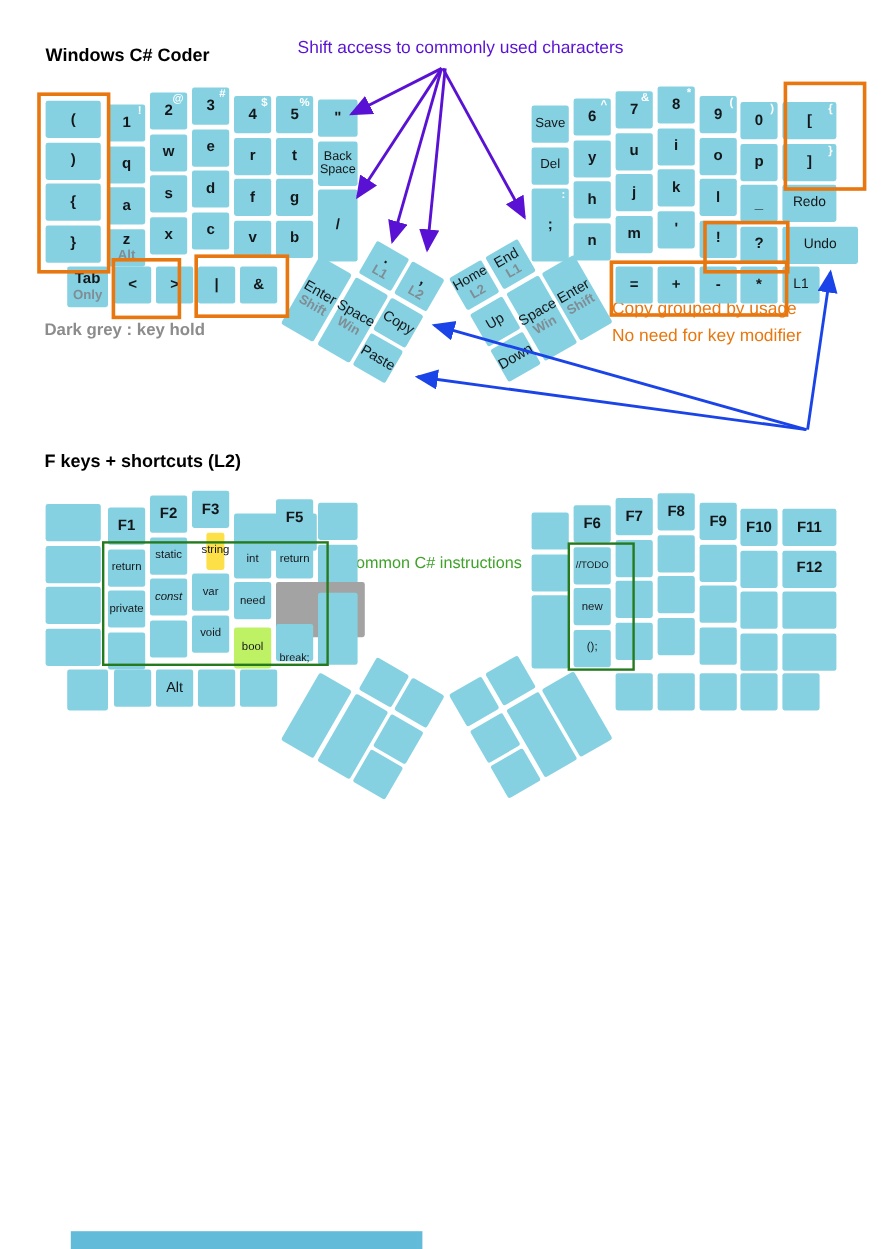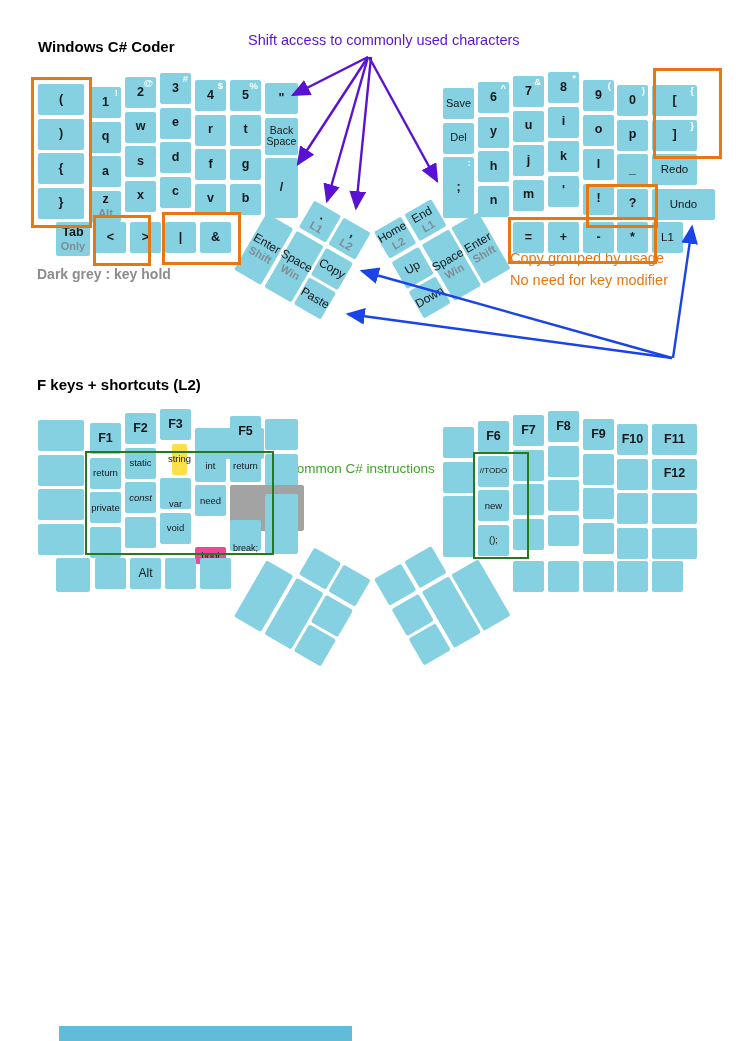--- a/index.html
+++ b/index.html
@@ -284,37 +284,37 @@
           <div class="lbl" style="font-size: 9.5px; font-weight: 400;">return</div>
         </div>
         <div class="key" style="left: 265px; top: 453.5px; width: 33px; height: 37px; background: rgb(134, 209, 225);"></div>
         <div class="key" style="left: 38px; top: 489px; width: 46px; height: 31px; background: rgb(134, 209, 225);"></div>
         <div class="key" style="left: 90px; top: 492px; width: 31px; height: 31px; background: rgb(134, 209, 225);">
           <div class="lbl" style="font-size: 9.5px; font-weight: 400;">private</div>
         </div>
         <div class="key" style="left: 125px; top: 482px; width: 31px; height: 31px; background: rgb(134, 209, 225); font-style: italic;">
           <div class="lbl" style="font-size: 9.5px; font-weight: 400;">const</div>
         </div>
-        <div class="key" style="left: 160px; top: 478px; width: 31px; height: 31px; background: rgb(134, 209, 225); justify-content: flex-end;">
+        <div class="key" style="left: 160px; top: 478px; width: 31px; height: 31px; background: rgb(134, 209, 225);">
           <div class="lbl" style="font-size: 9.5px; font-weight: 400;">var</div>
         </div>
         <div class="key" style="left: 195px; top: 485px; width: 31px; height: 31px; background: rgb(134, 209, 225);">
           <div class="lbl" style="font-size: 9.5px; font-weight: 400;">need</div>
         </div>
         <div class="key" style="left: 230px; top: 485px; width: 31px; height: 46px; background: #a3a3a3; padding-left: 43px;">
           <div class="lbl" style="font-size: 9.5px; font-weight: 400;">null</div>
         </div>
         <div class="key" style="left: 265px; top: 494px; width: 33px; height: 60px; background: rgb(134, 209, 225);"></div>
         <div class="key" style="left: 38px; top: 523.5px; width: 46px; height: 31px; background: rgb(134, 209, 225);"></div>
         <div class="key" style="left: 90px; top: 526.5px; width: 31px; height: 31px; background: rgb(134, 209, 225);"></div>
         <div class="key" style="left: 125px; top: 516.5px; width: 31px; height: 31px; background: rgb(134, 209, 225);"></div>
         <div class="key" style="left: 160px; top: 512.5px; width: 31px; height: 31px; background: rgb(134, 209, 225);">
           <div class="lbl" style="font-size: 9.5px; font-weight: 400;">void</div>
         </div>
-        <div class="key" style="left: 195px; top: 547px; width: 31px; height: 17px; background: #ec4899;">
+        <div class="key" style="left: 195px; top: 523px; width: 31px; height: 34px; background: #bef264;">
           <div class="lbl" style="font-size: 9.5px; font-weight: 400;">bool</div>
         </div>
         <div class="key" style="left: 230px; top: 519.5px; width: 31px; height: 31px; background: rgb(134, 209, 225);">
           <div class="lbl" style="font-size: 9px; font-weight: 400; margin-top: 28px;">break;</div>
         </div>
         <div class="key" style="left: 56px; top: 558px; width: 34px; height: 34px; background: rgb(134, 209, 225);"></div>
         <div class="key" style="left: 95px; top: 558px; width: 31px; height: 31px; background: rgb(134, 209, 225);"></div>
         <div class="key" style="left: 130px; top: 558px; width: 31px; height: 31px; background: rgb(134, 209, 225);">
           <div class="lbl" style="font-size: 12px; font-weight: 400;">Alt</div>
         </div>

